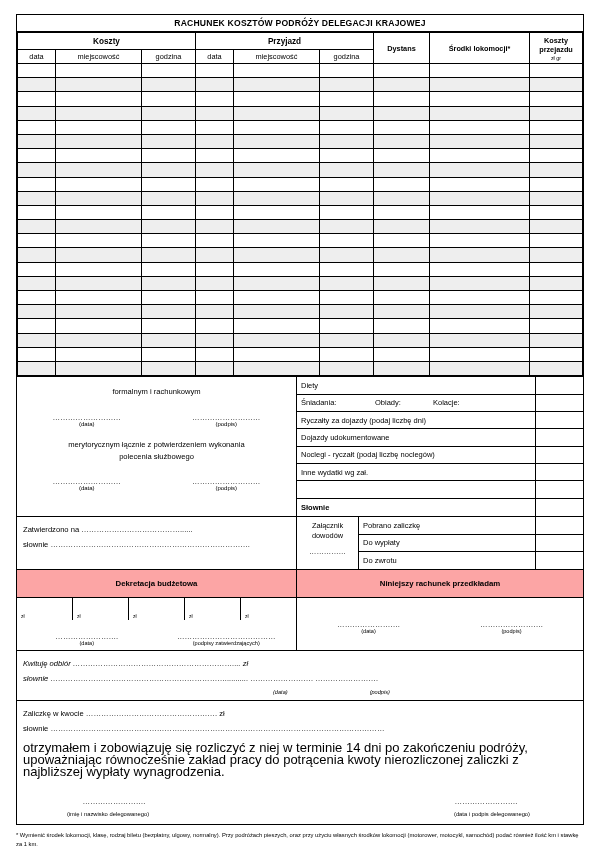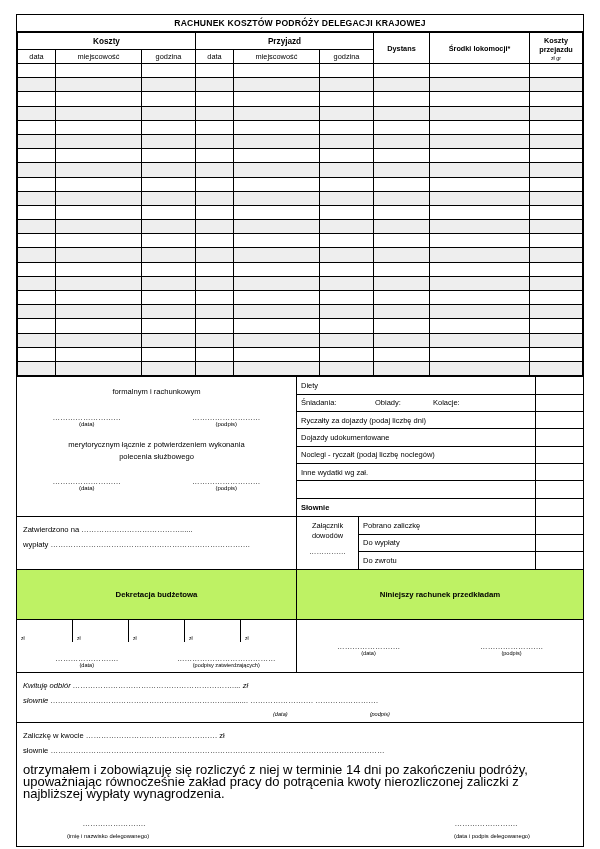--- a/index.html
+++ b/index.html
@@ -165,25 +165,25 @@
   .zal-row .lab { flex: 1; padding-left: 4px; font-size: 7.5px; }
   .zal-row .val { width: 48px; border-left: 0.8px solid #000; height: 100%; }
   
   .dek {
     display: flex;
     border-top: 0.8px solid #000;
   }
   .dek-left { width: 280px; border-right: 0.8px solid #000; }
   .dek-right { flex: 1; }
   .band {
-    background: #bef264;
+    background: #fca5a5;
     text-align: center;
     font-weight: bold;
     font-size: 7.8px;
-    padding: 20px 0;
+    padding: 9px 0;
     border-bottom: 0.8px solid #000;
   }
   .dek-grid { display: flex; height: 22px; }
   .dek-cell {
     flex: 1;
     border-right: 0.8px solid #000;
     position: relative;
   }
   .dek-cell:last-child { border-right: none; }
   .dek-cell .zl {
@@ -604,21 +604,21 @@
           <div class="r-row">
             <div class="r-label bold">Słownie</div>
             <div class="r-val"></div>
           </div>
         </div>
     </div>
 
     <div class="zat">
       <div class="zat-left">
         <div>Zatwierdzono na …………………………………......</div>
-        <div>wypłaty …………………………………………………………………….</div>
+        <div>słownie …………………………………………………………………….</div>
       </div>
       <div class="zat-right">
         <div class="zal-wrap">
           <div class="zal-title">
             <div>Załącznik</div>
             <div>dowodów</div>
             <div style="margin-top:6px">……………</div>
           </div>
           <div class="zal-rows" id="advance-rows">
               <div class="zal-row">

